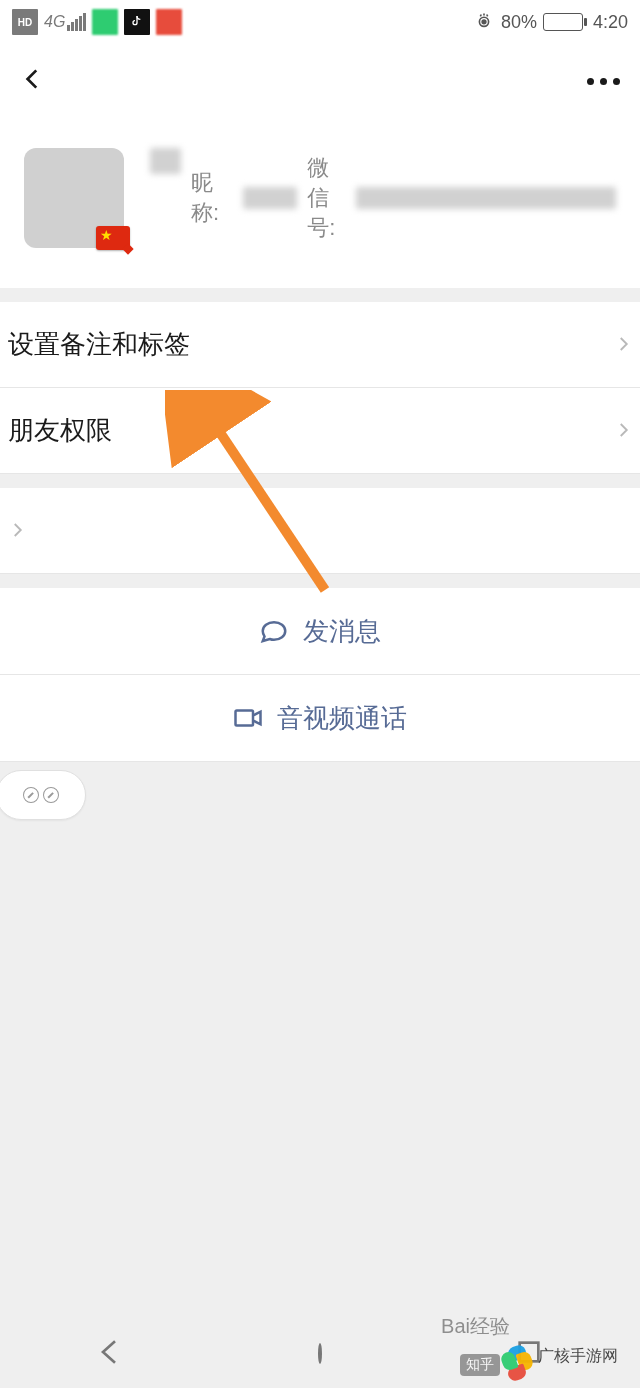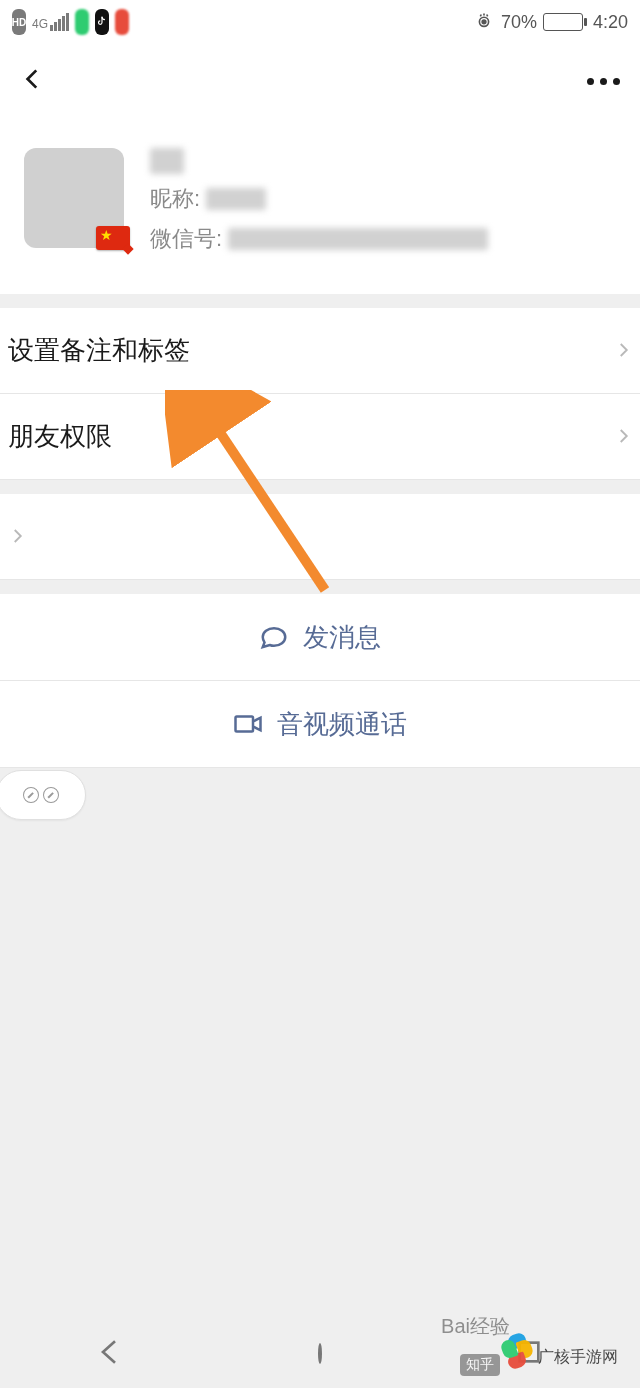--- a/index.html
+++ b/index.html
@@ -13,24 +13,24 @@
     --arrow-orange:#F38A2E;
   }
   *{box-sizing:border-box;margin:0;padding:0;}
   html,body{width:640px;height:1388px;font-family:-apple-system,"PingFang SC","Microsoft YaHei",sans-serif;overflow:hidden;}
   body{background:var(--bg-page);position:relative;}
 
   
   .status-bar{height:44px;background:var(--bg-card);display:flex;align-items:center;justify-content:space-between;padding:0 12px;font-size:18px;color:var(--status-text);}
   .status-left{display:flex;align-items:center;gap:6px;}
   .status-right{display:flex;align-items:center;gap:6px;}
-  .icon-box{width:14px;height:26px;border-radius:6px;display:flex;align-items:center;justify-content:center;font-size:12px;font-weight:700;color:#fff;}
+  .icon-box{width:26px;height:26px;border-radius:1px;display:flex;align-items:center;justify-content:center;font-size:12px;font-weight:700;color:#fff;}
   .blur{filter:blur(1px);}
   .hd{background:#7a7a7a;color:#fff;font-size:10px;}
-  .fourg{color:#7a7a7a;font-size:12px;display:flex;align-items:flex-end;}
+  .fourg{color:#7a7a7a;font-size:16px;display:flex;align-items:flex-end;font-style:italic;}
   .bars{display:flex;align-items:flex-end;gap:1px;margin-left:2px;}
   .bar{width:3px;background:#7a7a7a;}
   .b1{height:6px;} .b2{height:9px;} .b3{height:12px;} .b4{height:15px;} .b5{height:18px;}
   .green{background:#2ecc71;}
   .black{background:#111;}
   .black svg{width:16px;height:16px;fill:#fff;}
   .red{background:#e74c3c;}
   .eye{display:inline-block;font-size:18px;}
   .battery{display:inline-flex;align-items:center;}
   .batt-body{width:40px;height:18px;border:1.5px solid #555;border-radius:3px;position:relative;}
@@ -43,21 +43,21 @@
   .more-dots{display:flex;gap:6px;}
   .more-dots span{width:7px;height:7px;border-radius:50%;background:#1a1a1a;}
 
   
   .profile{background:var(--bg-card);padding:30px 24px 40px;display:flex;gap:26px;}
   .avatar-wrap{position:relative;width:100px;height:100px;}
   .avatar{width:100px;height:100px;border-radius:12px;background:#d0d0d0;}
   .flag{width:34px;height:24px;border-radius:3px;background:#DE2910;position:absolute;right:-6px;bottom:-2px;box-shadow:0 1px 2px rgba(0,0,0,.3);}
   .flag::before{content:"★";position:absolute;left:4px;top:1px;color:#FFDE00;font-size:14px;}
   .flag::after{content:"";position:absolute;right:-2px;bottom:-3px;width:8px;height:8px;background:#DE2910;transform:rotate(45deg);}
-  .profile-info{flex:1;display:flex;flex-direction:column;gap:10px;min-width:0;}
+  .profile-info{flex:1;display:flex;gap:10px;min-width:0;}
   .pix{background:#d1d1d1;display:inline-block;filter:blur(3px);border-radius:2px;}
   .pix1{width:34px;height:26px;}
   .pix2{width:60px;height:22px;}
   .pix3{flex:0 0 260px;height:22px;}
   .info-line{display:flex;align-items:center;gap:6px;color:var(--text-secondary);font-size:22px;}
 
   
   .gap{height:14px;}
   .menu-item{height:86px;background:var(--bg-card);display:flex;align-items:center;justify-content:space-between;padding:0 8px;font-size:26px;color:var(--text-primary);border-bottom:1px solid var(--divider);}
   .menu-item:last-of-type{border-bottom:none;}
@@ -80,21 +80,21 @@
 
   
   .bottom-nav{position:absolute;left:0;right:0;bottom:0;height:68px;display:flex;align-items:center;justify-content:space-around;color:#8a8a8a;}
   .nav-icon svg{width:32px;height:32px;stroke:#777;stroke-width:2;fill:none;}
   .home-circle{width:30px;height:30px;border:2.5px solid #777;border-radius:50%;}
 
   
   .wm{position:absolute;font-size:20px;color:#404040;opacity:.55;display:flex;align-items:center;gap:2px;}
   .wm-baidu{right:130px;bottom:48px;}
   .wm-zhihu{left:460px;bottom:12px;color:#fff;background:#404040;padding:2px 6px;border-radius:4px;font-size:14px;opacity:.5;}
-  .wm-logo{left:500px;bottom:20px;font-size:16px;display:flex;align-items:flex-end;gap:4px;opacity:.95;}
+  .wm-logo{left:500px;bottom:8px;font-size:16px;display:flex;align-items:flex-start;gap:4px;opacity:.95;}
   .petal{position:relative;width:34px;height:34px;}
   .pet{position:absolute;width:18px;height:14px;border-radius:8px 8px 8px 2px;}
   .p1{background:#1ca0e3;top:0;left:8px;transform:rotate(-20deg);}
   .p2{background:#f7b500;top:8px;right:0;transform:rotate(70deg);}
   .p3{background:#e74c3c;bottom:0;left:8px;transform:rotate(160deg);}
   .p4{background:#2ecc71;top:8px;left:0;transform:rotate(-110deg);}
 </style>
 </head>
 <body>
 
@@ -121,21 +121,21 @@
     <span class="icon-box red blur"></span>
   </div>
   <div class="status-right">
     <span class="eye">
       <svg width="22" height="22" viewBox="0 0 24 24" stroke="#555" stroke-width="1.8" fill="none">
           <circle cx="12" cy="14" r="5"></circle>
           <circle cx="12" cy="14" r="2" fill="#555"></circle>
           <path d="M8 8l1-2M12 7V5M16 8l-1-2"></path>
         </svg>
     </span>
-    <span>70%</span>
+    <span>80%</span>
     <span class="battery">
       <span class="batt-body"><span class="batt-fill" style="width:80%"></span></span>
       <span class="batt-tip"></span>
     </span>
     <span>4:20</span>
   </div>
 </div>
 
 <div class="nav-bar">
   <span class="back-chevron">

